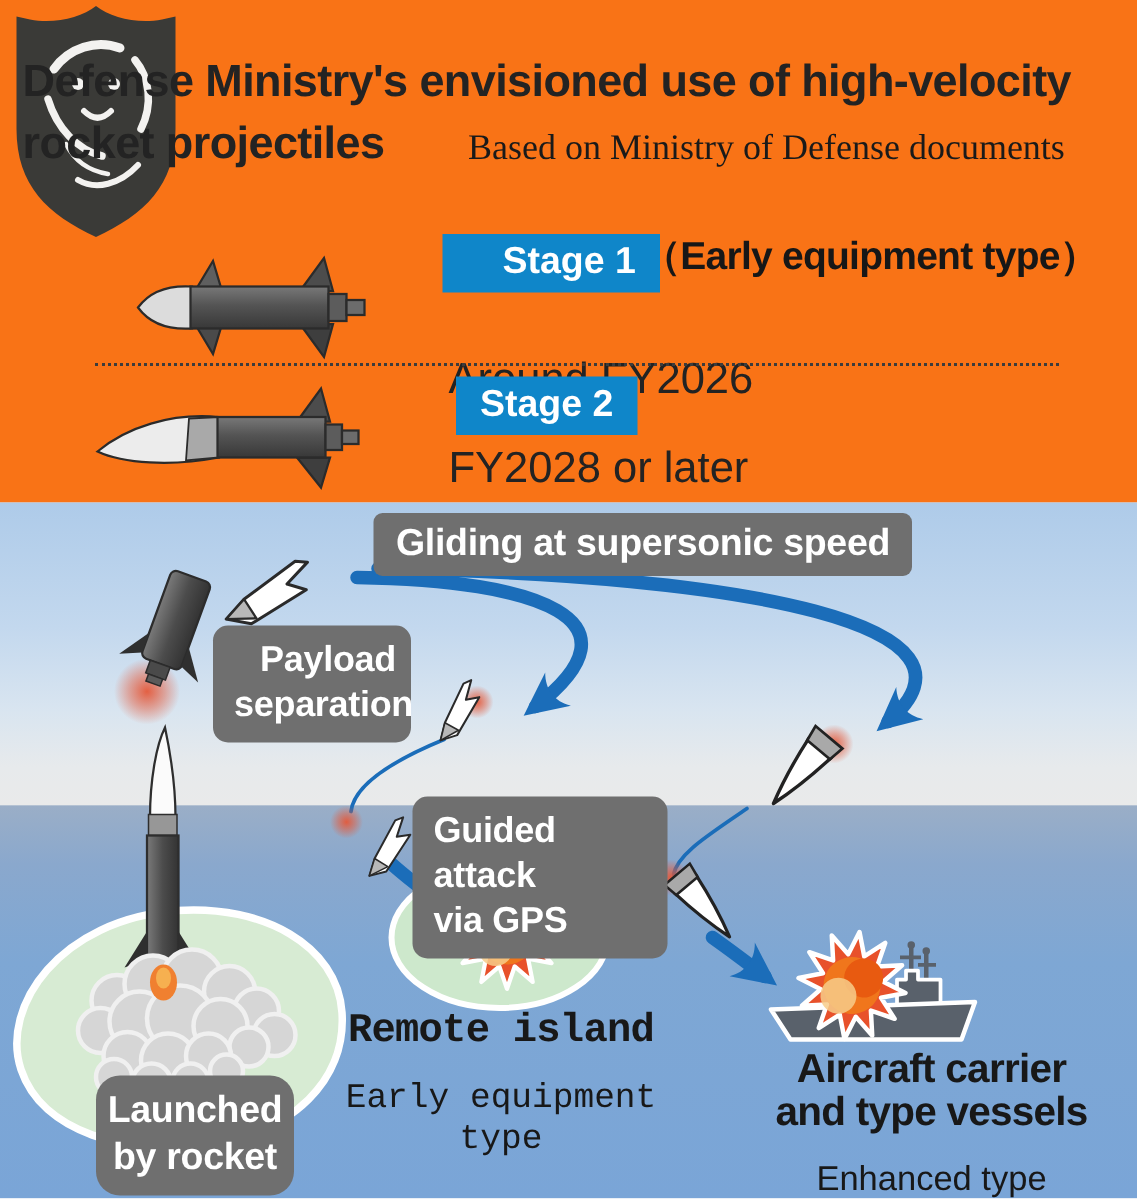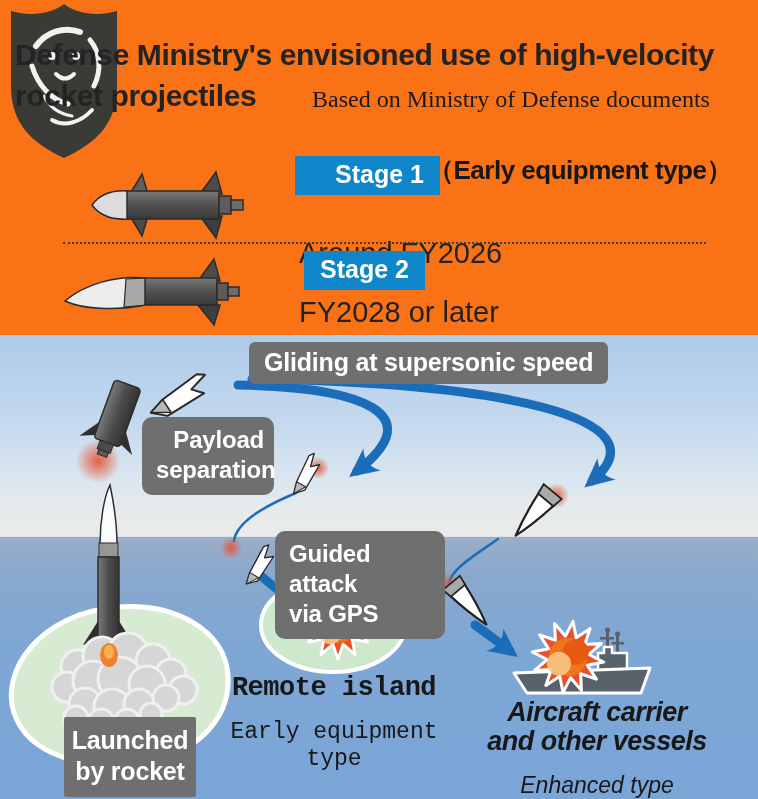--- a/index.html
+++ b/index.html
@@ -42,26 +42,26 @@
       #9aaec7 43.6%, #8aa8cd 52%, #7ea7d4 66%, #7aa5d7 100%);
   }
   .scene svg.artwork{position:absolute;left:0;top:0;}
   .tag{
     position:absolute;background:#6f6f6f;color:#ffffff;font-weight:bold;
     font-size:24px;line-height:30px;letter-spacing:-0.2px;z-index:3;
   }
   .tag-gliding{left:249px;top:7px;padding:5px 15px 7px 15px;border-radius:6px;font-size:25px;}
   .tag-payload{left:142px;top:82px;width:108px;padding:8px 10px 10px 14px;border-radius:10px;text-align:right;}
   .tag-gps{left:275px;top:164px;width:144px;padding:8px 12px 10px 14px;border-radius:10px;margin-top:32px;}
-  .tag-launched{left:64px;top:382px;width:120px;padding:8px 6px 10px 6px;border-radius:2px;text-align:center;font-size:25px;line-height:31px;}
+  .tag-launched{left:64px;top:382px;width:120px;padding:8px 6px 10px 6px;border-radius:16px;text-align:center;font-size:25px;line-height:31px;}
   .caption{position:absolute;text-align:center;z-index:3;color:#181818;}
   .caption .cap-title{font-size:27px;font-weight:bold;line-height:29px;letter-spacing:-0.5px;}
   .caption .cap-sub{font-size:23px;line-height:27px;margin-top:16px;}
   .cap-island{left:220px;top:339px;width:228px;font-family:Liberation Mono, monospace;}
-  .cap-carrier{left:462px;top:363px;width:270px;font-style:italic;}
+  .cap-carrier{left:486px;top:363px;width:270px;}
 </style>
 </head>
 <body>
 
 <div class="canvas">
 
   <div class="top-section">
 
     <svg class="logo" viewBox="0 0 120 162" aria-hidden="true">
       <path d="M60,4 C70,12 88,16 104,13 L113,11 L113,86 C113,124 92,143 60,158 C28,143 7,124 7,86 L7,11 L16,13 C32,16 50,12 60,4 Z" fill="#3a3a37"></path>
@@ -279,17 +279,17 @@
       <span>by rocket</span>
     </div>
 
     <div class="caption cap-island">
       <div class="cap-title">Remote island</div>
       <div class="cap-sub">Early equipment type</div>
     </div>
 
     <div class="caption cap-carrier">
       <div class="cap-title">Aircraft carrier</div>
-      <div class="cap-title">and other vessels</div>
+      <div class="cap-title">and type vessels</div>
       <div class="cap-sub">Enhanced type</div>
     </div>
   </div>
 </div>
 
 </body></html>

